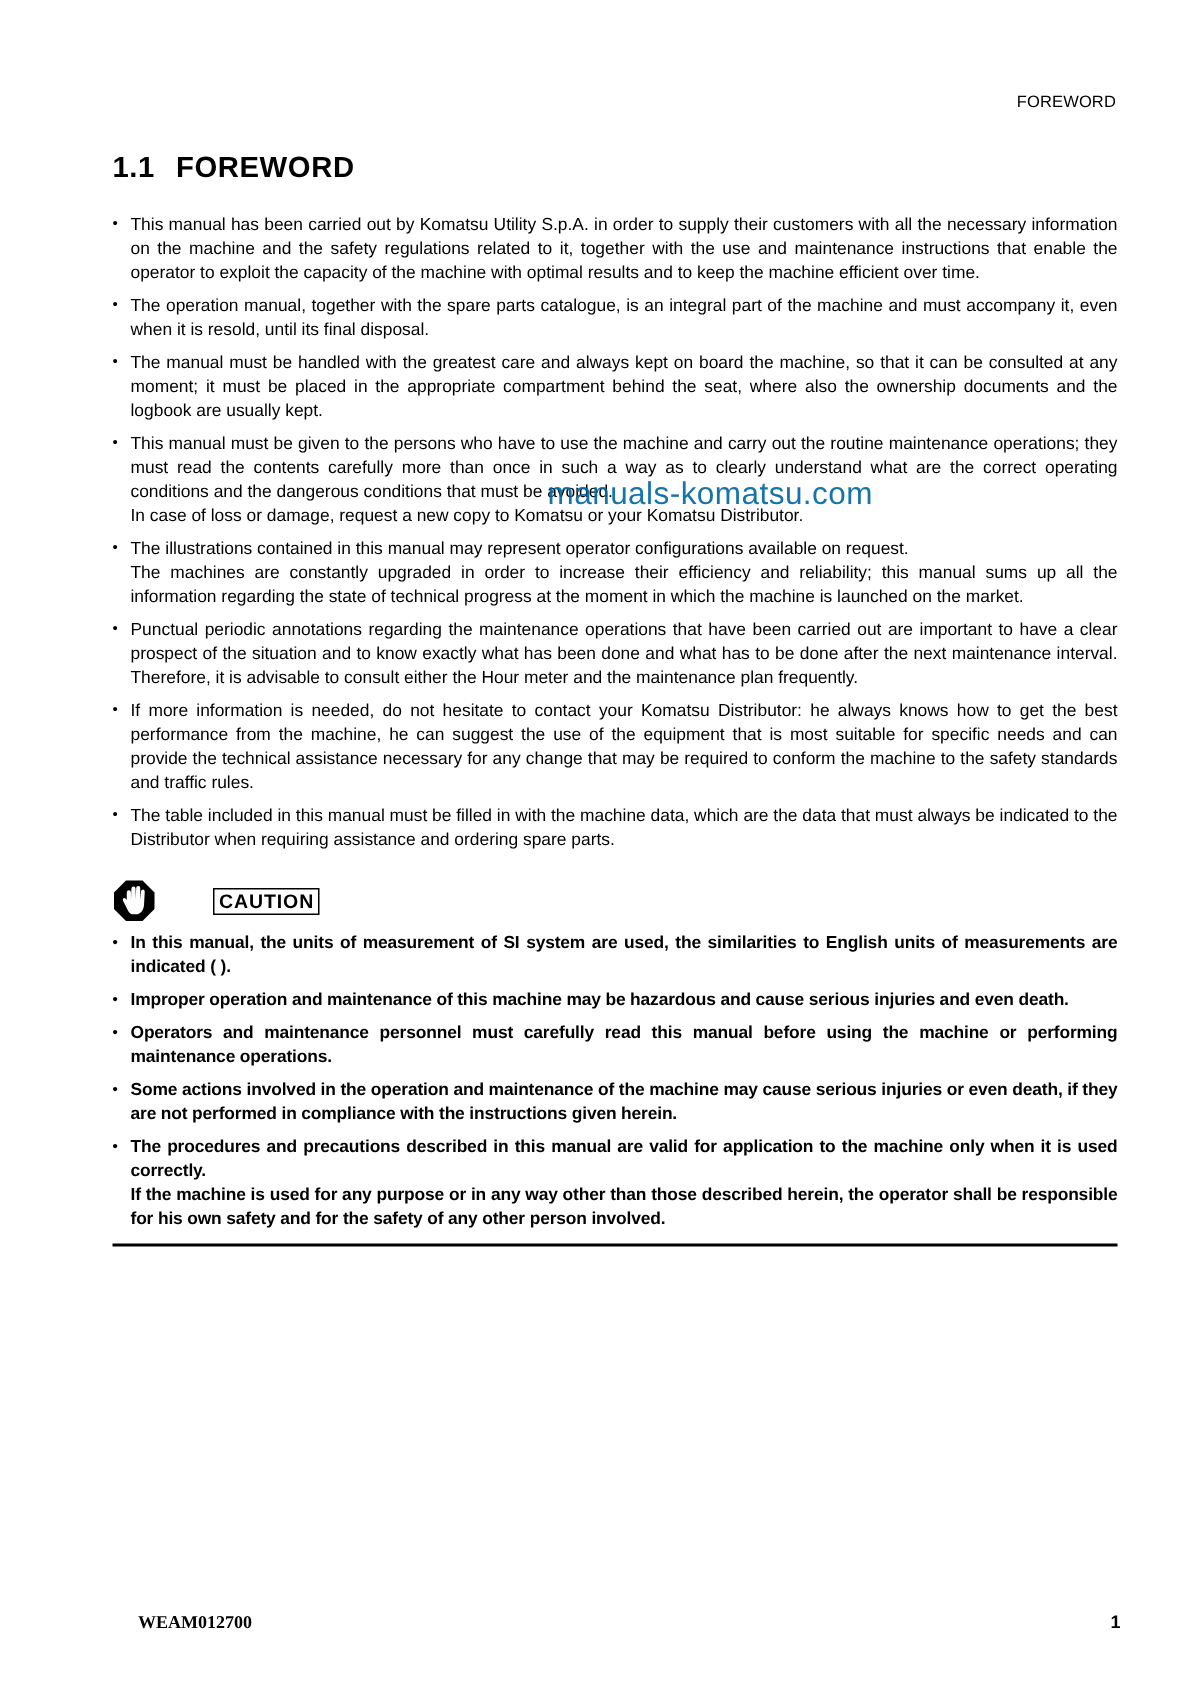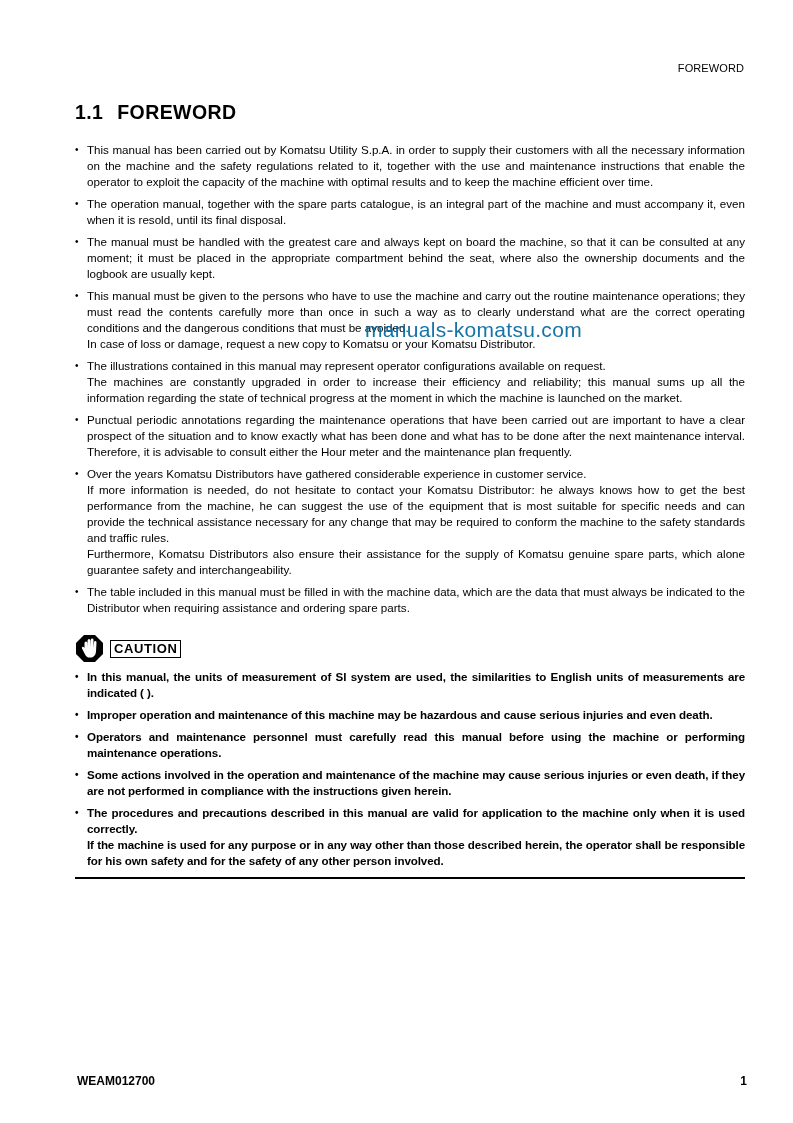--- a/index.html
+++ b/index.html
@@ -23,40 +23,40 @@
   ul.bullets { list-style: none; margin: 0; padding: 0; }
   ul.bullets li {
     position: relative; padding-left: 12px; margin-bottom: 6px;
     text-align: justify;
   }
   ul.bullets li::before {
     content: "\2022"; position: absolute; left: 0; top: 0; font-size: 10px;
   }
   ul.bullets li .para { display: block; }
   .caution-header {
-    display: flex; align-items: center; margin-top: 18px; margin-bottom: 6px;
+    display: flex; align-items: center; margin-top: 18px; margin-bottom: 6px; gap: 32px;
   }
   .hand-icon { width: 29px; height: 29px; display: inline-block; }
   .caution-label {
     margin-left: 6px; border: 1.5px solid #000; padding: 0 3px;
     font-weight: bold; font-size: 13px; line-height: 16px; letter-spacing: 0.6px;
     font-family: "Liberation Sans", sans-serif;
   }
   ul.caution li { font-weight: bold; letter-spacing: -0.1px; }
   .rule {
     height: 0; border-top: 2px solid #000; margin-top: 8px; width: 670px;
   }
   .watermark {
     position: absolute; top: 318px; left: 365px;
     font-size: 21px; color: #0369a1; letter-spacing: 0.3px;
     pointer-events: none; opacity: 0.92;
   }
   .footer-code {
-    position: absolute; top: 1074px; left: 77px;
-    font-size: 12px; font-weight: bold;
+    position: absolute; top: 1074px; left: 92px;
+    font-size: 12px; font-weight: bold; font-family: Liberation Serif, serif;
   }
   .page-number {
     position: absolute; top: 1074px; right: 46px;
     font-size: 12px; font-weight: bold;
   }
 </style>
 </head>
 <body>
 
 <div class="running-header">FOREWORD</div>
@@ -81,23 +81,21 @@
       <span class="para">In case of loss or damage, request a new copy to Komatsu or your Komatsu Distributor.</span>
     </li>
     <li>
       <span class="para">The illustrations contained in this manual may represent operator configurations available on request.</span>
       <span class="para">The machines are constantly upgraded in order to increase their efficiency and reliability; this manual sums up all the information regarding the state of technical progress at the moment in which the machine is launched on the market.</span>
     </li>
     <li>
         <span class="para">Punctual periodic annotations regarding the maintenance operations that have been carried out are important to have a clear prospect of the situation and to know exactly what has been done and what has to be done after the next maintenance interval. Therefore, it is advisable to consult either the Hour meter and the maintenance plan frequently.</span>
       </li>
     <li>
-      <span class="para">Over the years Komatsu Distributors have gathered considerable experience in customer service.</span>
       <span class="para">If more information is needed, do not hesitate to contact your Komatsu Distributor: he always knows how to get the best performance from the machine, he can suggest the use of the equipment that is most suitable for specific needs and can provide the technical assistance necessary for any change that may be required to conform the machine to the safety standards and traffic rules.</span>
-      <span class="para">Furthermore, Komatsu Distributors also ensure their assistance for the supply of Komatsu genuine spare parts, which alone guarantee safety and interchangeability.</span>
     </li>
     <li>
         <span class="para">The table included in this manual must be filled in with the machine data, which are the data that must always be indicated to the Distributor when requiring assistance and ordering spare parts.</span>
       </li>
   </ul>
 
   <div class="caution-header">
     <span class="hand-icon">
       <svg width="29" height="29" viewBox="0 0 29 29">
         <polygon points="9,1 20,1 28,9 28,20 20,28 9,28 1,20 1,9" fill="#000"></polygon>

